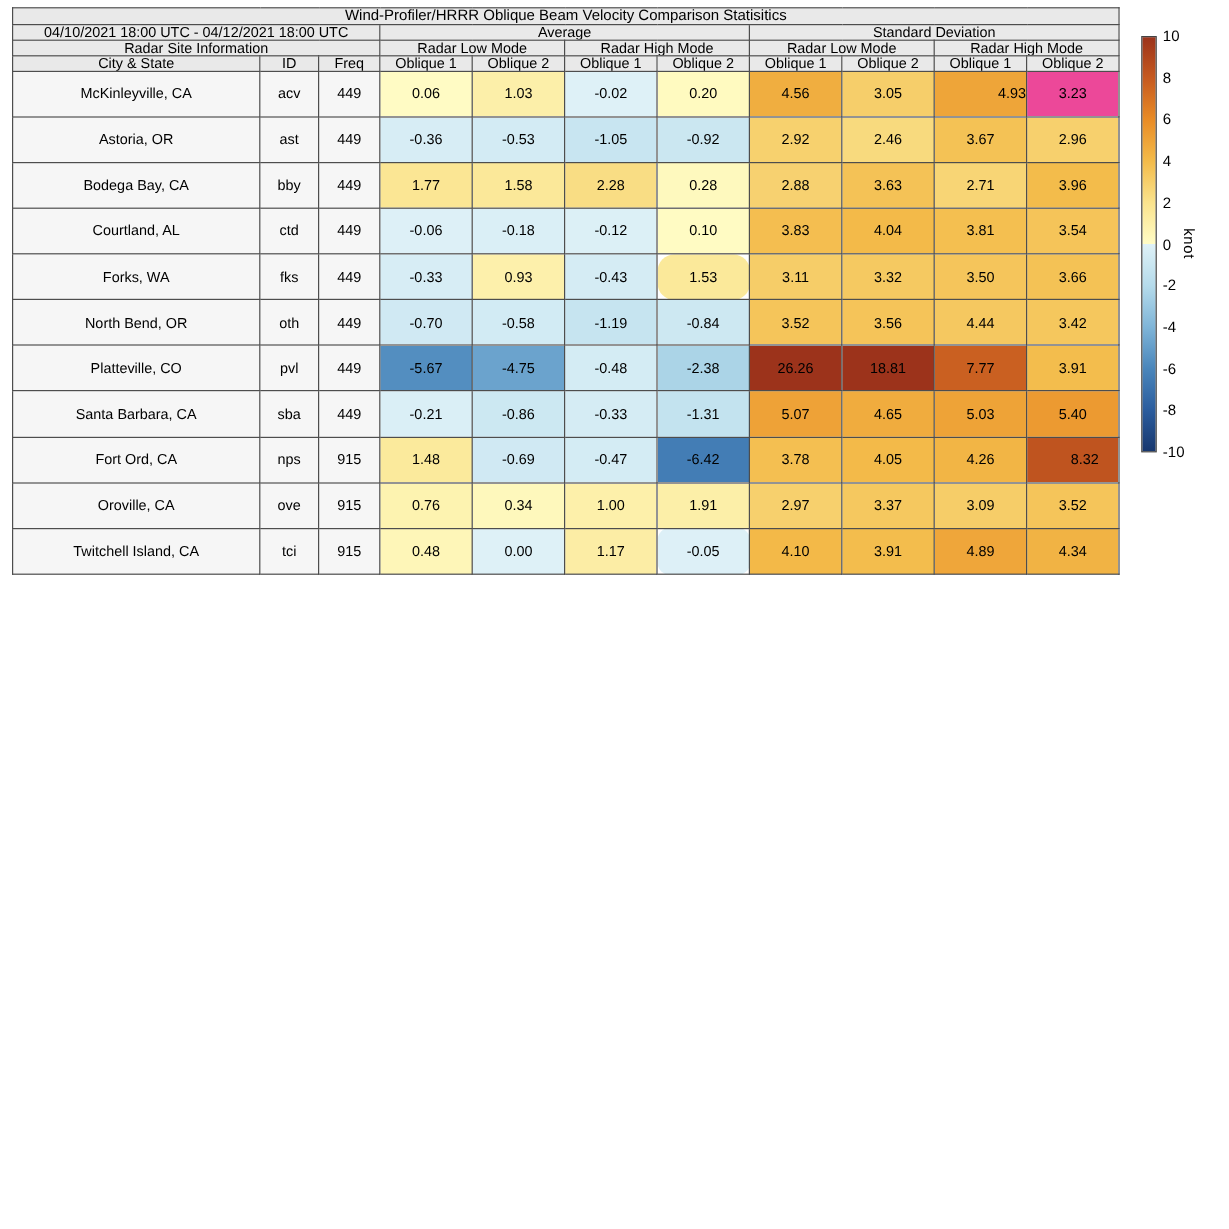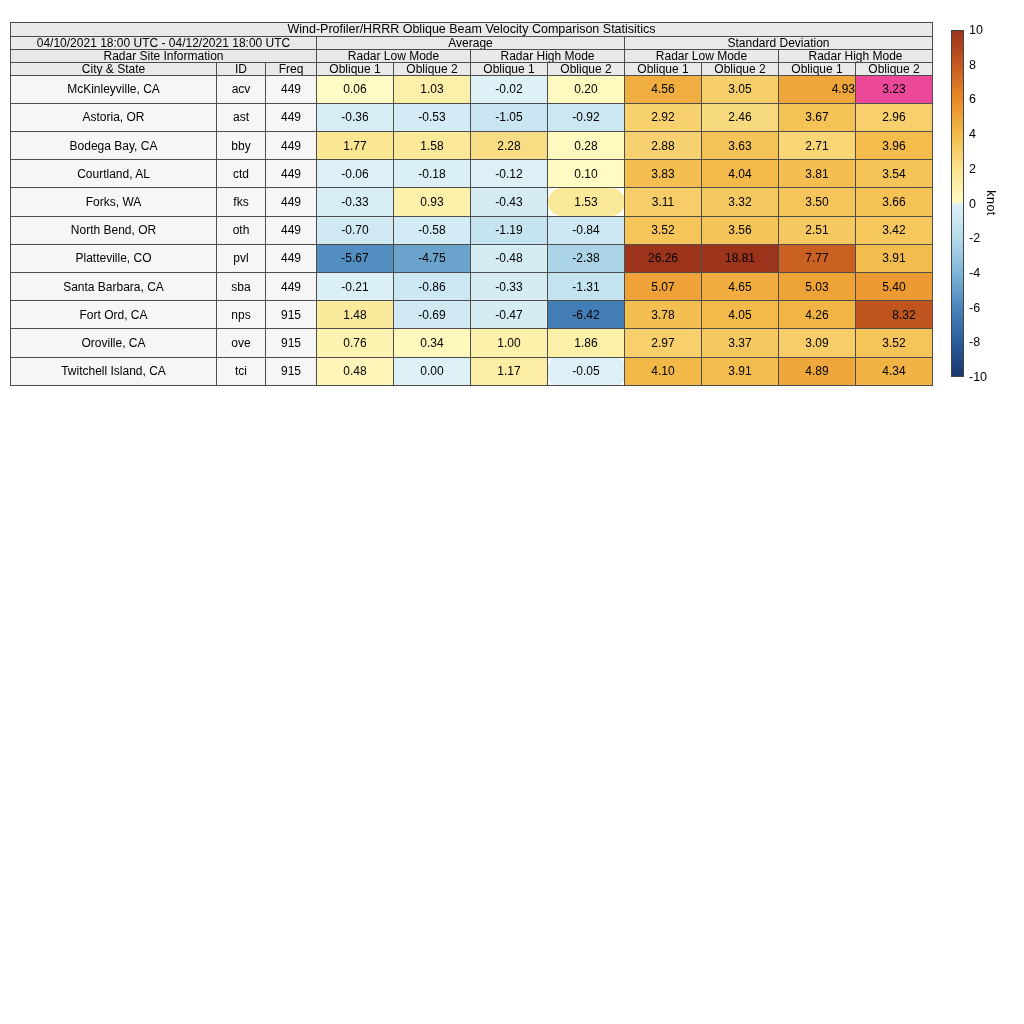--- a/index.html
+++ b/index.html
@@ -1,20 +1,20 @@
 <!DOCTYPE html>
 <html><head>
 <meta charset="utf-8">
 <style>
   html,body{margin:0;padding:0;background:#ffffff;}
   body{width:1024px;height:1024px;position:relative;font-family:"Liberation Sans",sans-serif;color:#000;}
   .fig{position:absolute;left:0;top:0;width:1024px;height:1024px;}
 
   table.stats{
-    position:absolute;left:10px;top:22px;width:922px;height:364px;
+    position:absolute;left:10px;top:6px;width:922px;height:473px;
     border-collapse:collapse;table-layout:fixed;
     font-size:12px;line-height:1;
   }
   table.stats td,table.stats th{
     border:1px solid #4d4d4d;text-align:center;vertical-align:middle;
     padding:0;font-weight:normal;overflow:hidden;white-space:nowrap;
   }
   table.stats{border:1px solid #222;}
   .hdr{background:#e9e9e9;}
   .lbl{background:#f6f6f6;}
@@ -152,21 +152,21 @@
         <tr>
       <td class="lbl">North Bend, OR</td>
       <td class="lbl">oth</td>
       <td class="lbl">449</td>
     <td style="background: rgb(208, 233, 243);">-0.70</td>
           <td style="background: rgb(210, 235, 244);">-0.58</td>
           <td style="background: rgb(198, 228, 240);">-1.19</td>
           <td style="background: rgb(205, 232, 242);">-0.84</td>
           <td style="background: rgb(245, 197, 90);">3.52</td>
           <td style="background: rgb(245, 196, 89);">3.56</td>
-          <td style="background: rgb(245, 200, 96);">2.51</td>
+          <td style="background: rgb(245, 200, 96);">4.44</td>
           <td style="background: rgb(245, 199, 93);">3.42</td>
         </tr>
         <tr>
       <td class="lbl">Platteville, CO</td>
       <td class="lbl">pvl</td>
       <td class="lbl">449</td>
     <td style="background: rgb(83, 142, 192);">-5.67</td>
           <td style="background: rgb(107, 163, 205);">-4.75</td>
           <td style="background: rgb(212, 236, 244);">-0.48</td>
           <td style="background: rgb(171, 212, 231);">-2.38</td>
@@ -201,21 +201,21 @@
           <td style="background: rgb(242, 181, 69);">4.26</td>
           <td style="background: rgb(191, 84, 31); padding-left: 20px;">8.32</td>
         </tr>
         <tr>
       <td class="lbl">Oroville, CA</td>
       <td class="lbl">ove</td>
       <td class="lbl">915</td>
     <td style="background: rgb(253, 243, 176);">0.76</td>
           <td style="background: rgb(254, 248, 188);">0.34</td>
           <td style="background: rgb(253, 240, 170);">1.00</td>
-          <td style="background: rgb(252, 239, 168);">1.86</td>
+          <td style="background: rgb(252, 239, 168);">1.91</td>
           <td style="background: rgb(247, 208, 109);">2.97</td>
           <td style="background: rgb(245, 200, 95);">3.37</td>
           <td style="background: rgb(246, 205, 104);">3.09</td>
           <td style="background: rgb(245, 197, 90);">3.52</td>
         </tr>
         <tr>
       <td class="lbl">Twitchell Island, CA</td>
       <td class="lbl">tci</td>
       <td class="lbl">915</td>
     <td style="background: rgb(254, 246, 184);">0.48</td>

